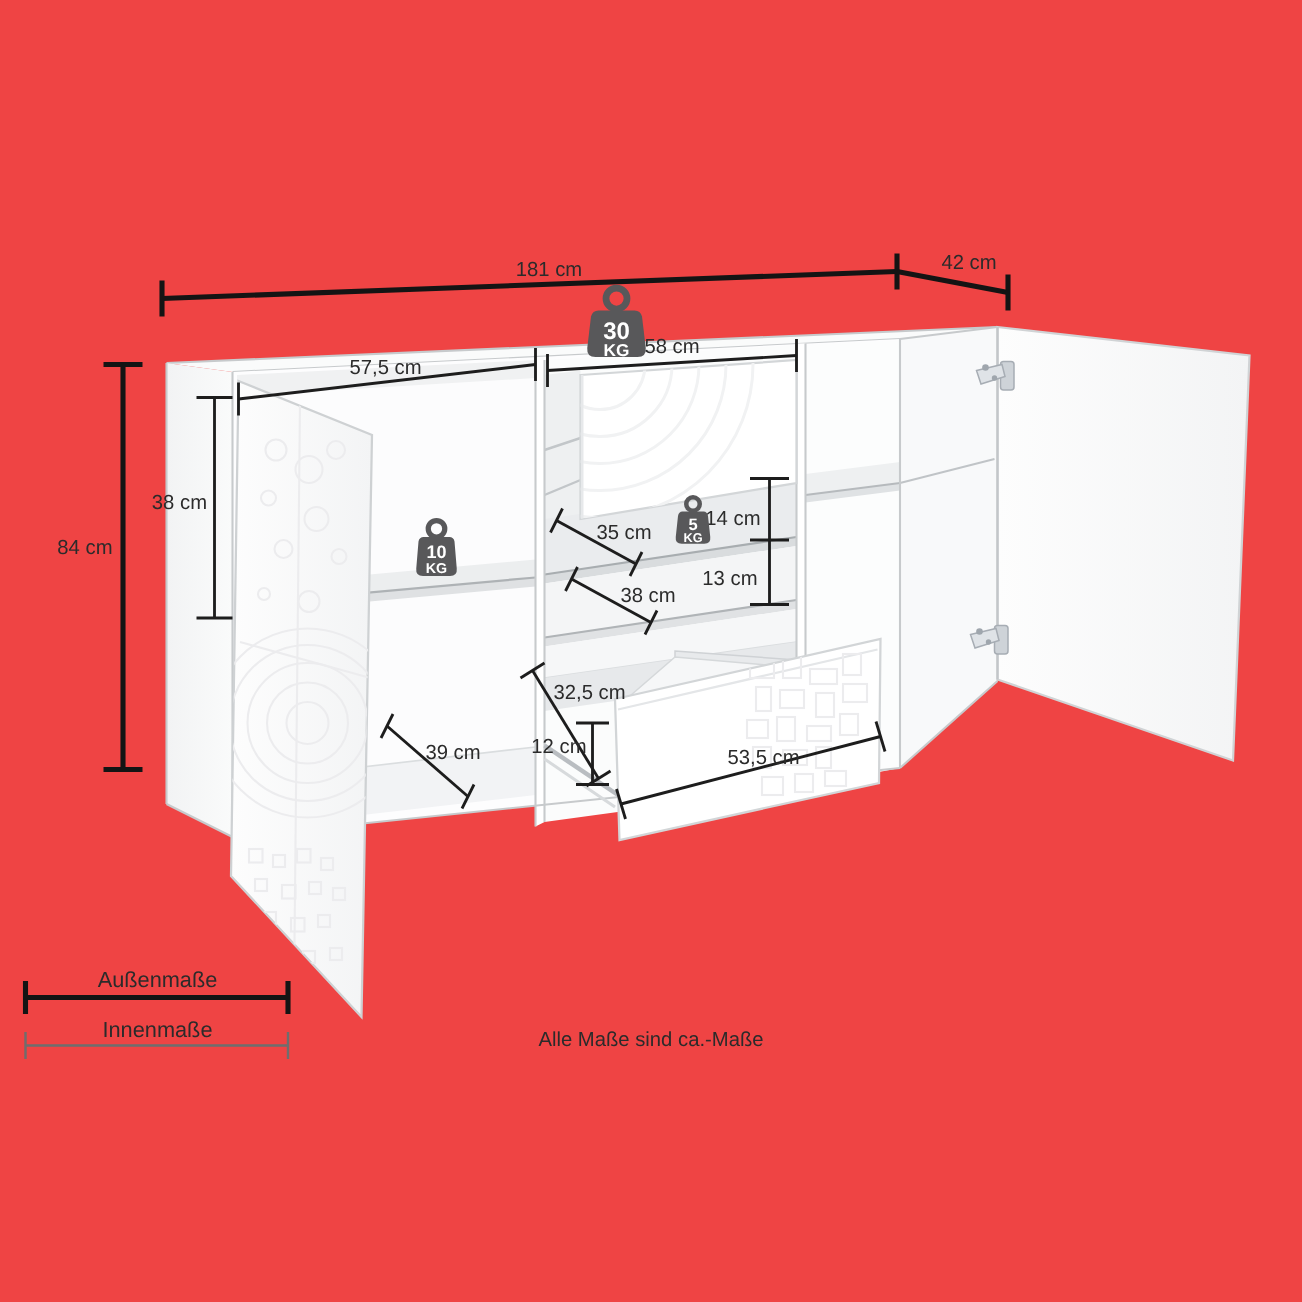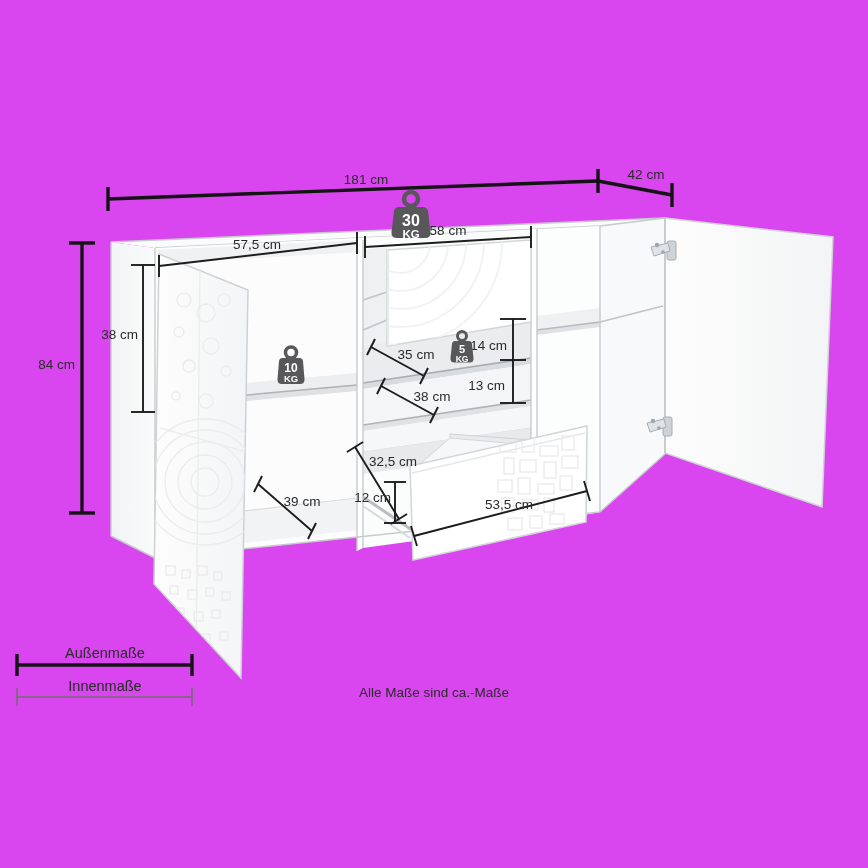--- a/index.html
+++ b/index.html
@@ -1,16 +1,16 @@
 <!DOCTYPE html>
 <html><head>
 <meta charset="utf-8">
 <style>
   html,body{margin:0;padding:0;background:#fff;}
-  .stage{position:relative;width:868px;height:868px;background:#d946ef;overflow:hidden;
+  .stage{position:relative;width:868px;height:868px;background:#ef4444;overflow:hidden;
          font-family:"Liberation Sans",sans-serif;}
   svg{display:block;}
   text{font-family:"Liberation Sans",sans-serif;fill:#2b2b2b;}
   .dim-label{font-size:13.5px;}
   .legend-label{font-size:14.5px;}
   .footer-label{font-size:13.5px;}
   .badge-num{fill:#ffffff;font-weight:bold;}
   .edge{stroke:#c7cacc;stroke-width:1.4;fill:none;}
   .edge-soft{stroke:#dadddf;stroke-width:1.1;fill:none;}
   .dim-outer{stroke:#141414;stroke-width:3.4;fill:none;stroke-linecap:butt;}

